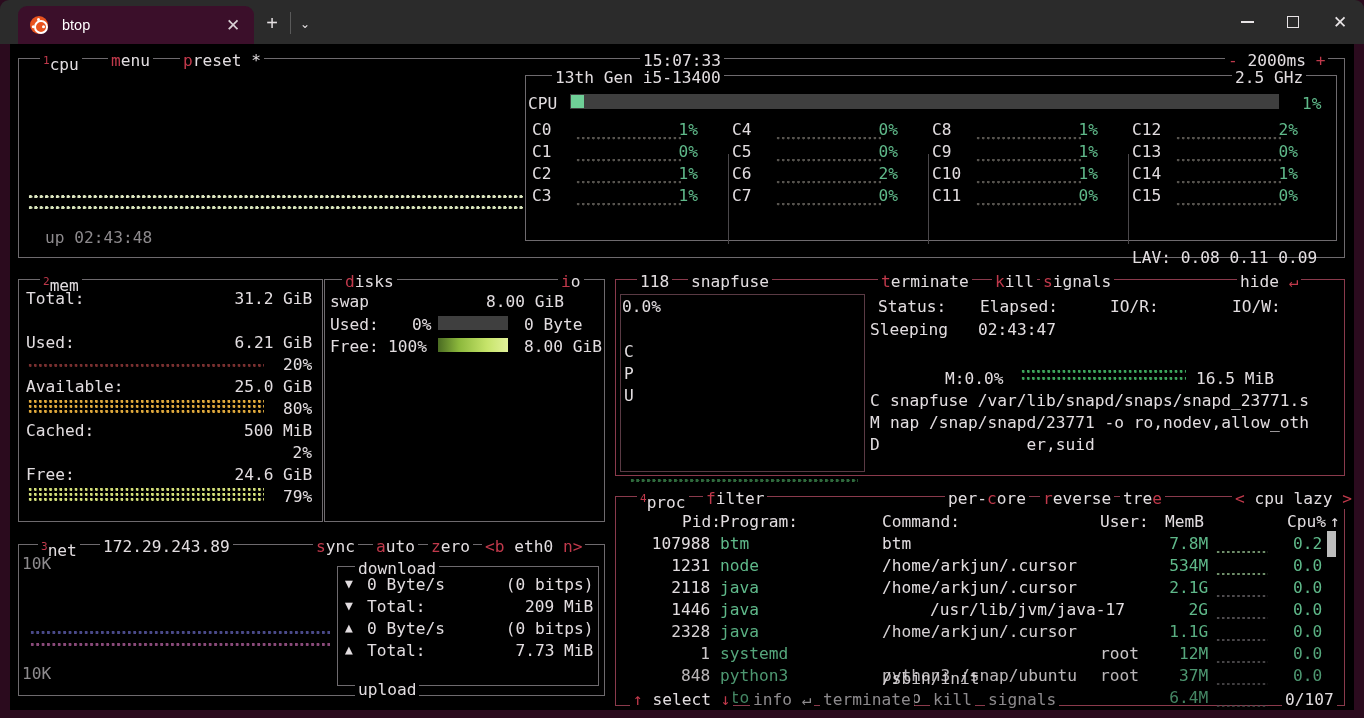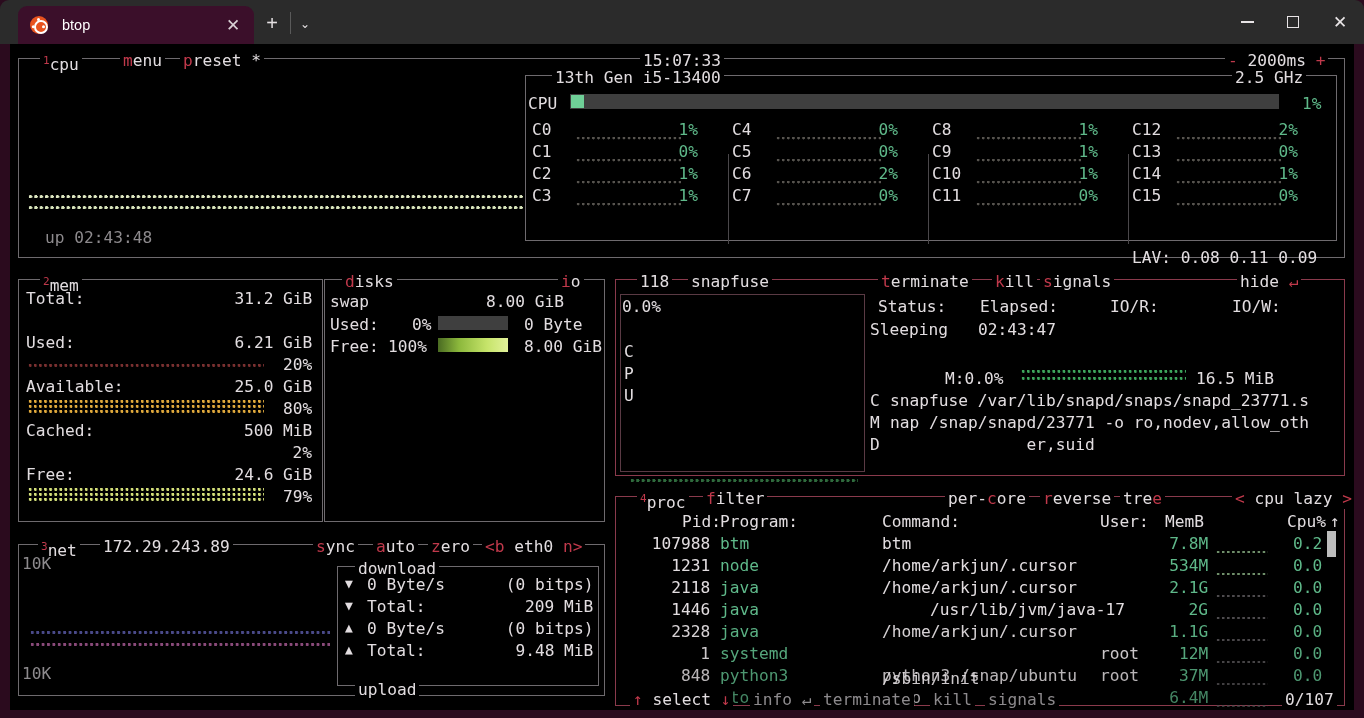--- a/index.html
+++ b/index.html
@@ -120,21 +120,21 @@
     </div>
 </div>
 
 <div id="term">
 
   <div class="box" style="left:8px; top:14px; width:1327px; height:200px;"></div>
 
   <div class="lbl" style="left:30px; top:7px;">
     <span class="num">1</span><span class="tx">cpu</span>
   </div>
-  <div class="lbl" style="left:110px; top:7px;">
+  <div class="lbl" style="left:98px; top:7px;">
     <span class="hk">m</span><span class="tx">enu</span>
   </div>
   <div class="lbl" style="left:170px; top:7px;">
     <span class="hk">p</span><span class="tx">reset *</span>
   </div>
   <div class="lbl" style="left:630px; top:7px;">
     <span class="tx">15:07:33</span>
   </div>
   <div class="lbl" style="left:1215px; top:7px;">
     <span class="hk">-</span><span class="tx"> </span><span class="tx">2000ms</span><span class="tx"> </span><span class="hk">+</span>
@@ -305,21 +305,21 @@
       <div class="t w" style="left: 357px; top: 533px;">0 Byte/s</div>
       <div class="t w" style="left: 495.7px; top: 533px;">(0 bitps)</div>
       <div class="t w" style="left: 335px; top: 555px; font-size: 13px;">▼</div>
       <div class="t w" style="left: 357px; top: 555px;">Total:</div>
       <div class="t w" style="left: 515.1px; top: 555px;">209 MiB</div>
       <div class="t w" style="left: 335px; top: 577px; font-size: 13px;">▲</div>
       <div class="t w" style="left: 357px; top: 577px;">0 Byte/s</div>
       <div class="t w" style="left: 495.7px; top: 577px;">(0 bitps)</div>
       <div class="t w" style="left: 335px; top: 599px; font-size: 13px;">▲</div>
       <div class="t w" style="left: 357px; top: 599px;">Total:</div>
-      <div class="t w" style="left: 505.4px; top: 599px;">9.48 MiB</div>
+      <div class="t w" style="left: 505.4px; top: 599px;">7.73 MiB</div>
     </div>
 
   <div class="box acc" style="left:605px; top:235px; width:730px; height:197px;"></div>
   <div class="lbl" style="left:627px; top:228px;">
     <span class="tx">118</span>
   </div>
   <div class="lbl" style="left:678px; top:228px;">
     <span class="tx">snapfuse</span>
   </div>
   <div class="lbl" style="left:868px; top:228px;">

